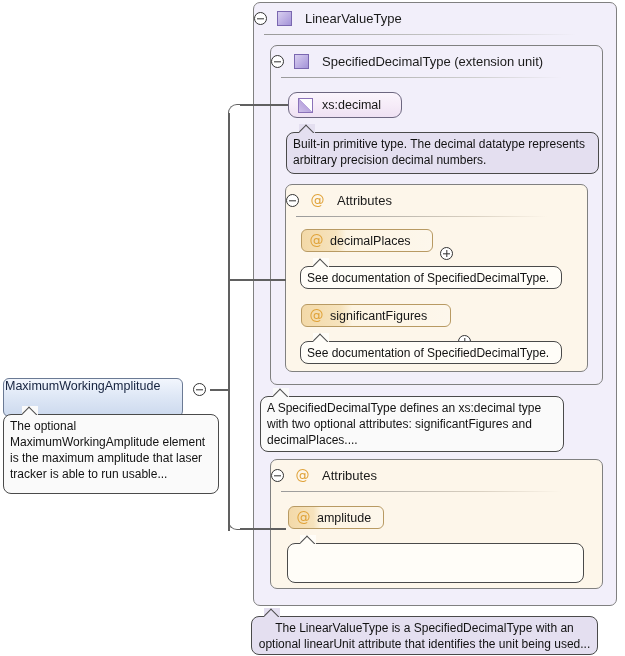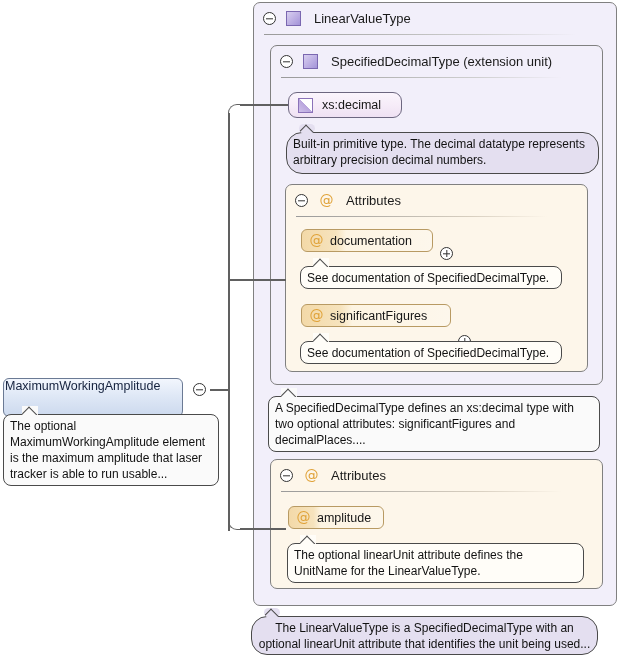--- a/index.html
+++ b/index.html
@@ -12,21 +12,21 @@
 
   
   .groupbox{
     position:absolute;border:1.5px solid #808080;border-radius:7px;
     box-sizing:border-box;
   }
   .gb-type{background:#f2effa;}
   .gb-attr{background:#fdf6ea;}
   .gb-hdr{
     position:absolute;left:0;top:0;height:31px;width:100%;
-    display:flex;align-items:center;box-sizing:border-box;padding-left:9px;
+    display:flex;align-items:center;box-sizing:border-box;
   }
   .gb-hdr-rule{
     position:absolute;left:10px;right:40px;top:31px;height:1px;
     background:linear-gradient(to right,#9a9a9a,#cfcfcf 70%,#f2effa);
   }
   .gb-attr .gb-hdr-rule{
     background:linear-gradient(to right,#9a9a9a,#d8cfc0 70%,#fdf6ea);
   }
   .gb-title{font-size:13px;color:#1a1a1a;white-space:nowrap;}
 
@@ -95,21 +95,21 @@
   }
   .node-attr .ico-at{margin-left:7px;margin-right:6px;}
 
   
   .anno{
     position:absolute;box-sizing:border-box;
     border:1.2px solid #4a4a4a;border-radius:8px;
     padding:3px 6px 4px 6px;font-size:12px;line-height:16px;color:#121212;
   }
   .anno-white{background:#fafafa;}
-  .anno-purple{background:#e4dff0;border-radius:16px;}
+  .anno-purple{background:#e4dff0;}
   .anno-cream{background:#fffdf8;}
   
   .notch{
     position:absolute;width:16px;height:9px;overflow:hidden;
   }
   .notch::before{
     content:"";position:absolute;left:1px;top:3px;width:11px;height:11px;
     background:inherit;border-left:1.2px solid #4a4a4a;border-top:1.2px solid #4a4a4a;
     transform:rotate(45deg);
   }
@@ -173,69 +173,68 @@
 <div class="ln lnh" style="left:228px;top:279px;width:58px;"></div>
 
 <div class="corner corner-bl" style="left:228px;top:516px;width:14px;height:14px;"></div>
 <div class="ln lnh" style="left:240px;top:528px;width:46px;"></div>
 
 <div class="node-elem" style="left:3px;top:378px;width:180px;">
   <span>MaximumWorkingAmplitude</span>
 </div>
 <div class="circ abs" style="left:193px;top:383px;"></div>
 
-<div class="anno anno-white" style="left:3px;top:414px;width:216px;height:72px;">
+<div class="anno anno-white" style="left:3px;top:414px;width:216px;height:80px;">
   <div class="notch anno-white" style="left:18px;top:-9px;background:#fafafa;"></div>
   <span>The optional MaximumWorkingAmplitude element is the maximum amplitude that laser tracker is able to run usable...</span>
 </div>
 
 <div class="node-simple" style="left:288px;top:92px;width:114px;">
   <div class="ico-simple"></div>
   <span>xs:decimal</span>
 </div>
 
 <div class="anno anno-purple" style="left:286px;top:132px;width:313px;height:42px;">
   <div class="notch anno-purple" style="left:12px;top:-9px;background:#e4dff0;"></div>
   <span>Built-in primitive type. The decimal datatype represents arbitrary precision decimal numbers.</span>
 </div>
 
 <div class="node-attr" style="left:301px;top:229px;width:132px;">
   <div class="ico-at">@</div>
-  <span>documentation</span>
+  <span>decimalPlaces</span>
 </div>
 <div class="circ plus abs" style="left:440px;top:234px;"></div>
 
 <div class="anno anno-cream" style="left:300px;top:266px;width:262px;height:23px;">
   <div class="notch anno-cream" style="left:12px;top:-9px;background:#fffdf8;"></div>
   <span>See documentation of SpecifiedDecimalType.</span>
 </div>
 
 <div class="node-attr" style="left:301px;top:304px;width:150px;">
   <div class="ico-at">@</div>
   <span>significantFigures</span>
 </div>
 <div class="circ plus abs" style="left:458px;top:309px;"></div>
 
 <div class="anno anno-cream" style="left:300px;top:341px;width:262px;height:23px;">
   <div class="notch anno-cream" style="left:12px;top:-9px;background:#fffdf8;"></div>
   <span>See documentation of SpecifiedDecimalType.</span>
 </div>
 
-<div class="anno anno-white" style="left:268px;top:396px;width:332px;height:56px;">
+<div class="anno anno-white" style="left:260px;top:396px;width:304px;height:56px;">
   <div class="notch anno-white" style="left:12px;top:-9px;background:#fafafa;"></div>
   <span>A SpecifiedDecimalType defines an xs:decimal type with two optional attributes: significantFigures and decimalPlaces....</span>
 </div>
 
 <div class="node-attr" style="left:288px;top:506px;width:96px;">
   <div class="ico-at">@</div>
   <span>amplitude</span>
 </div>
 <div class="circ plus abs" style="left:391px;top:511px;"></div>
 
 <div class="anno anno-cream" style="left:287px;top:543px;width:297px;height:40px;">
   <div class="notch anno-cream" style="left:12px;top:-9px;background:#fffdf8;"></div>
-  <span>The optional linearUnit attribute defines the UnitName for the LinearValueType.</span>
 </div>
 
 <div class="anno anno-purple" style="left:251px;top:616px;width:347px;height:39px;text-align:center;">
   <div class="notch anno-purple" style="left:12px;top:-9px;background:#e4dff0;"></div>
   <span>The LinearValueType is a SpecifiedDecimalType with an optional linearUnit attribute that identifies the unit being used...</span>
 </div>
 
 </body></html>

